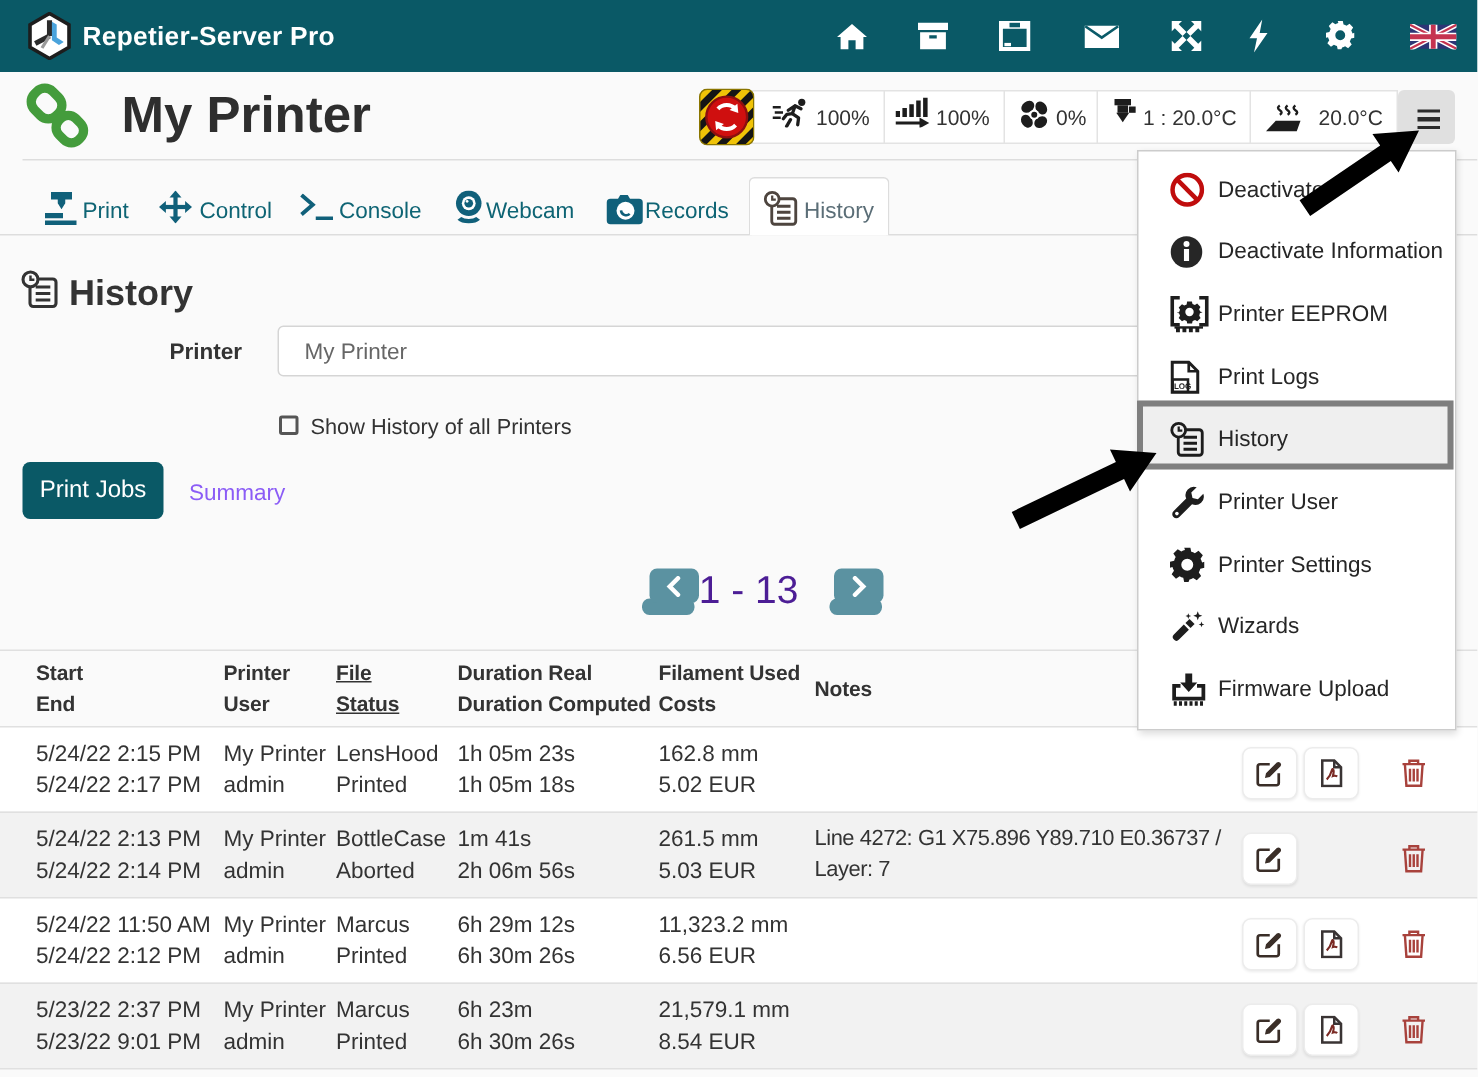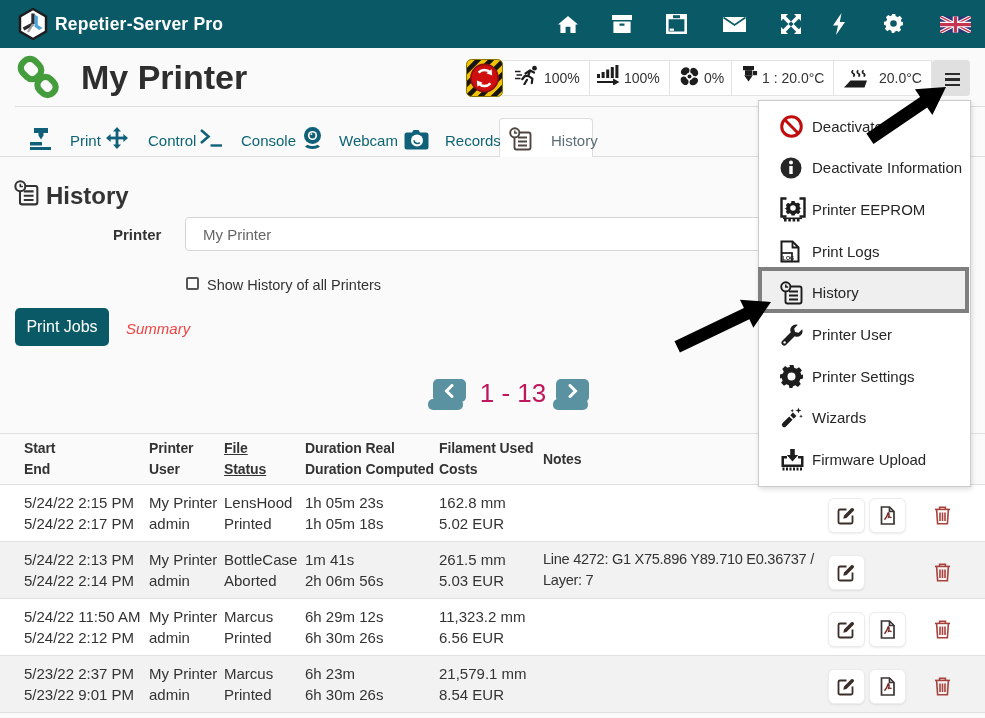--- a/index.html
+++ b/index.html
@@ -11,33 +11,33 @@
   
   #navbar { position:absolute; left:0; top:0; width:985px; height:48px; background:#0a5966; }
   #brand { position:absolute; left:55px; top:14px; color:#fff; font-size:17.5px; font-weight:700; letter-spacing:0.2px; }
 
   
   #title { position:absolute; left:81px; top:58px; font-size:34px; font-weight:700; color:#2e2e2e; }
   .segtxt { font-size:14px; color:#333; }
 
   
   #tabline { position:absolute; left:0; top:156px; width:985px; height:1px; background:#ddd; }
-  .tab { position:absolute; top:124px; height:32px; display:flex; align-items:center; gap:7px; font-size:15px; color:#0e6474;margin-left:15px; }
+  .tab { position:absolute; top:124px; height:32px; display:flex; align-items:center; gap:7px; font-size:15px; color:#0e6474; }
   #activetab { position:absolute; left:499px; top:118px; width:94px; height:39px; background:#fff; border:1px solid #ddd; border-bottom:none; border-radius:4px 4px 0 0; }
   #plabel { position:absolute; left:113px; top:226px; width:43px; font-size:15px; font-weight:700; color:#333; }
   #pinput { position:absolute; left:185px; top:217px; width:777px; height:34px; background:#fff; border:1px solid #d5d5d5; border-radius:4px; }
   #pinput span { position:absolute; left:17px; top:8px; font-size:15px; color:#666; }
   #cbox { position:absolute; left:186px; top:277px; width:13px; height:13px; border:2px solid #555; border-radius:2px; background:#fafafa; }
   #cblabel { position:absolute; left:207px; top:277px; font-size:14.5px; color:#333; }
   #pjbtn { position:absolute; left:15px; top:308px; width:94px; height:38px; background:#0a5966; border-radius:5px; color:#fff; font-size:16px; display:flex; align-items:center; justify-content:center; }
-  #sumtxt { position:absolute; left:126px; top:320px; font-size:15px; color:#ef4444;font-style:italic; }
+  #sumtxt { position:absolute; left:126px; top:320px; font-size:15px; color:#8b5cf6; }
 
   
   .pgbtn { position:absolute; background:#5b92a1; border-radius:5px; }
-  #pgtext { position:absolute; left:455px; top:378px; width:116px; text-align:center; font-size:26px; color:#be185d; white-space:nowrap; }
+  #pgtext { position:absolute; left:441px; top:378px; width:116px; text-align:center; font-size:26px; color:#4c1d95; white-space:nowrap; }
 
   
   .hl { position:absolute; left:0; width:985px; height:1px; background:#e0e0e0; }
   .cell { position:absolute; font-size:15px; color:#333; line-height:21px; }
   .hcell { position:absolute; font-size:14px; font-weight:700; color:#333; line-height:21px; letter-spacing:-0.1px; }
   .stripe { position:absolute; left:0; width:985px; background:#f2f2f2; }
   .actbtn { position:absolute; width:37px; height:35px; background:#fff; border:1px solid #ececec; border-radius:6px; box-shadow:0 1px 2px rgba(0,0,0,0.08); display:flex; align-items:center; justify-content:center; }
 
   
   #menu { position:absolute; left:758px; top:100px; width:213px; height:387px; background:#fff; border:1px solid #ccc; box-shadow:1px 2px 5px rgba(0,0,0,0.14); }

